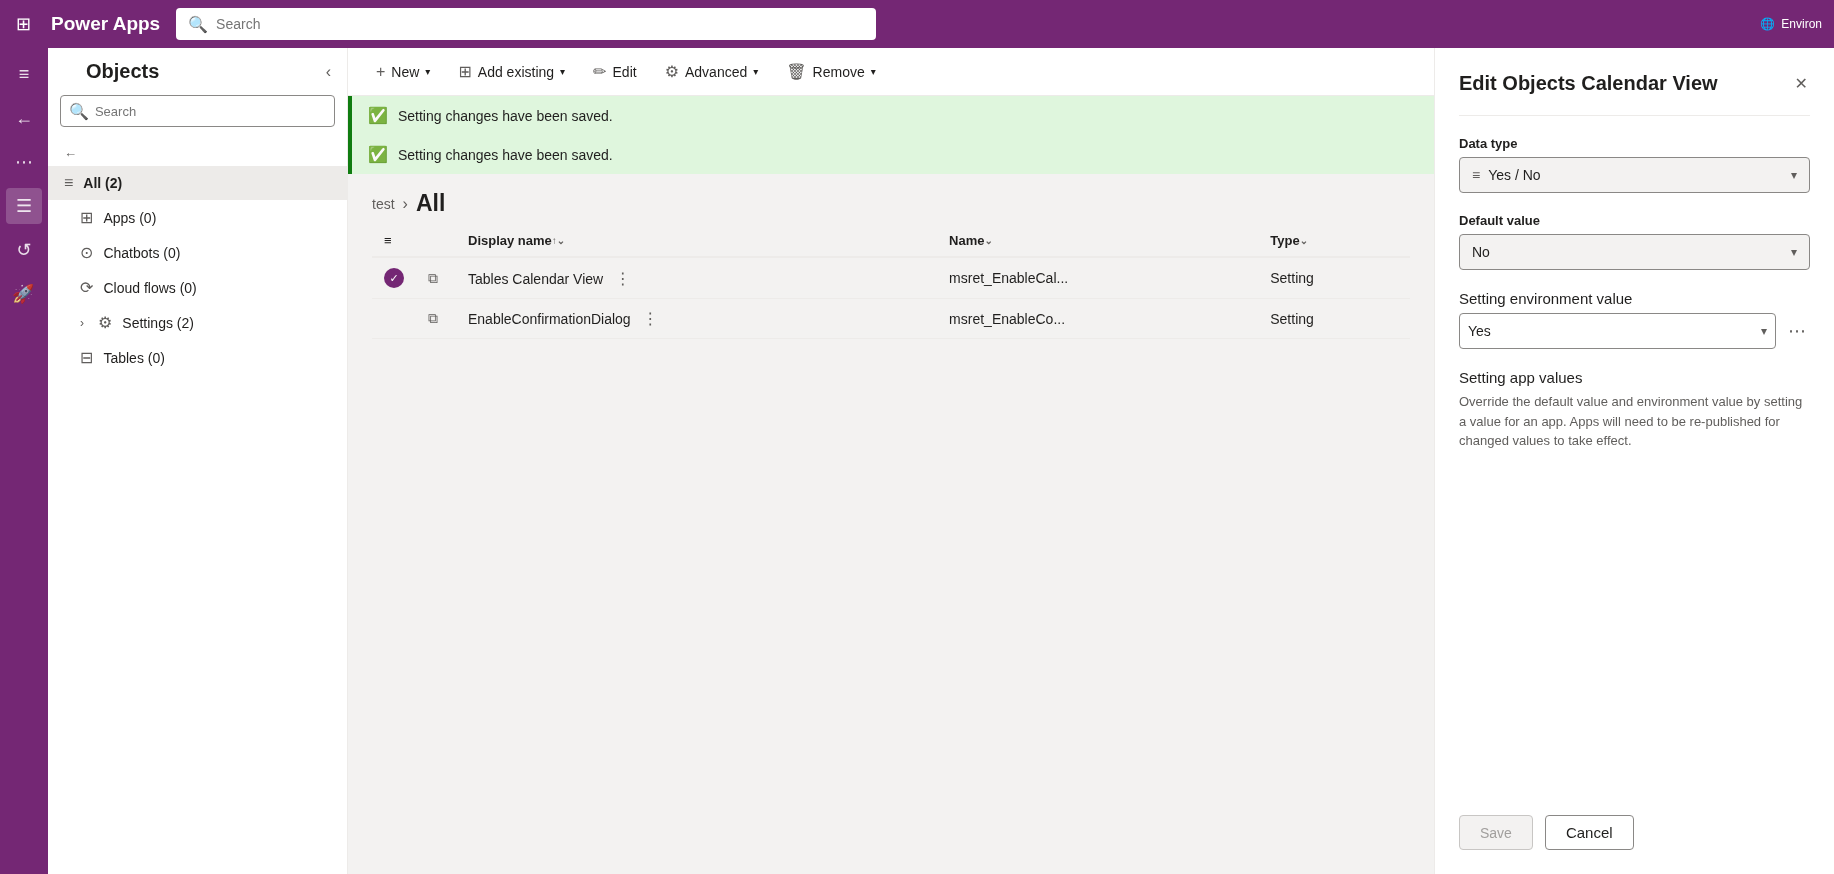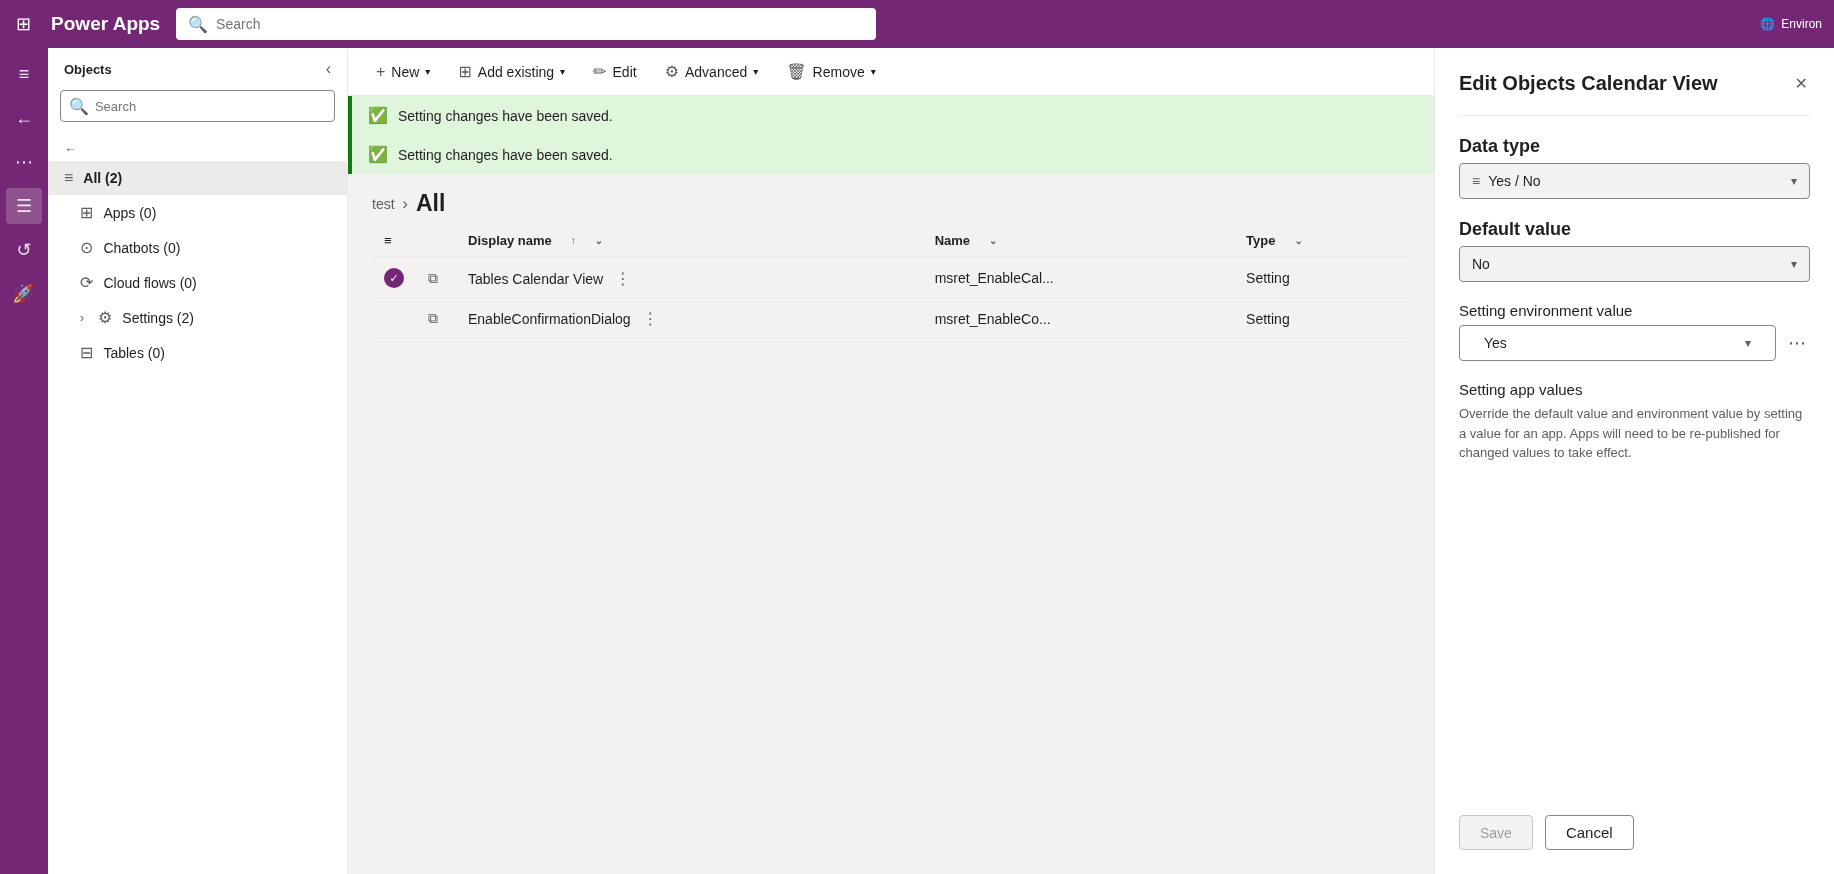--- a/index.html
+++ b/index.html
@@ -100,23 +100,24 @@
       flex-direction: column;
       padding: 12px 0;
     }
     .sidebar-header {
       display: flex;
       align-items: center;
       justify-content: space-between;
       padding: 0 16px 12px;
     }
     .sidebar-title {
-      font-size: 13px;
+      font-size: 20px;
       font-weight: 600;
       color: #201f1e;
+      margin-left: 22px;
     }
     .sidebar-collapse {
       font-size: 16px;
       color: #605e5c;
       cursor: pointer;
     }
     .sidebar-search {
       margin: 0 12px 12px;
       border: 1px solid #8a8886;
       border-radius: 4px;
@@ -277,21 +278,21 @@
       font-size: 11px;
     }
     .sort-icon {
       font-size: 10px;
       color: #605e5c;
       vertical-align: middle;
     }
     .th-inner {
       display: flex;
       align-items: center;
-      gap: 19px;
+      gap: 0;
     }
     .row-menu {
       color: #605e5c;
       font-size: 16px;
       cursor: pointer;
     }
     .copy-icon {
       color: #605e5c;
       font-size: 14px;
     }
@@ -324,21 +325,21 @@
       cursor: pointer;
       padding: 2px;
     }
     .panel-divider {
       height: 1px;
       background: #edebe9;
       margin-bottom: 20px;
     }
 
     .field-label {
-      font-size: 18px;
+      font-size: 13px;
       font-weight: 600;
       color: #201f1e;
       margin-bottom: 6px;
     }
     .field-group {
       margin-bottom: 20px;
     }
 
     .dropdown-field {
       border: 1px solid #8a8886;
@@ -386,21 +387,21 @@
 
     .env-dropdown-row {
       display: flex;
       align-items: center;
       gap: 8px;
     }
     .env-dropdown {
       flex: 1;
       border: 1px solid #8a8886;
       border-radius: 4px;
-      padding: 6px 24px;
+      padding: 6px 8px;
       display: flex;
       align-items: center;
       justify-content: space-between;
       font-size: 14px;
       color: #201f1e;
       cursor: pointer;
       min-height: 36px;
       background: white;
     }
     .env-dropdown .chevron {

